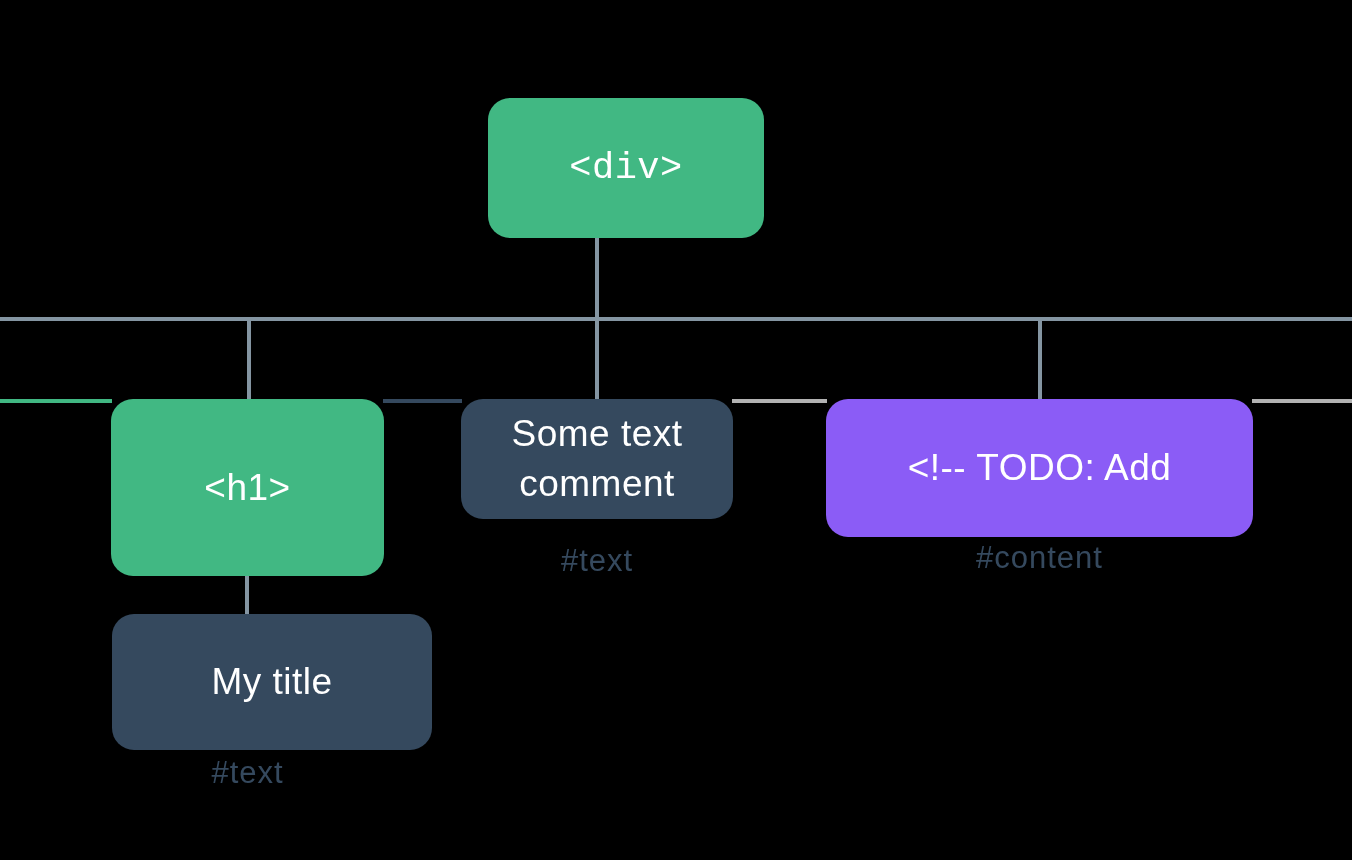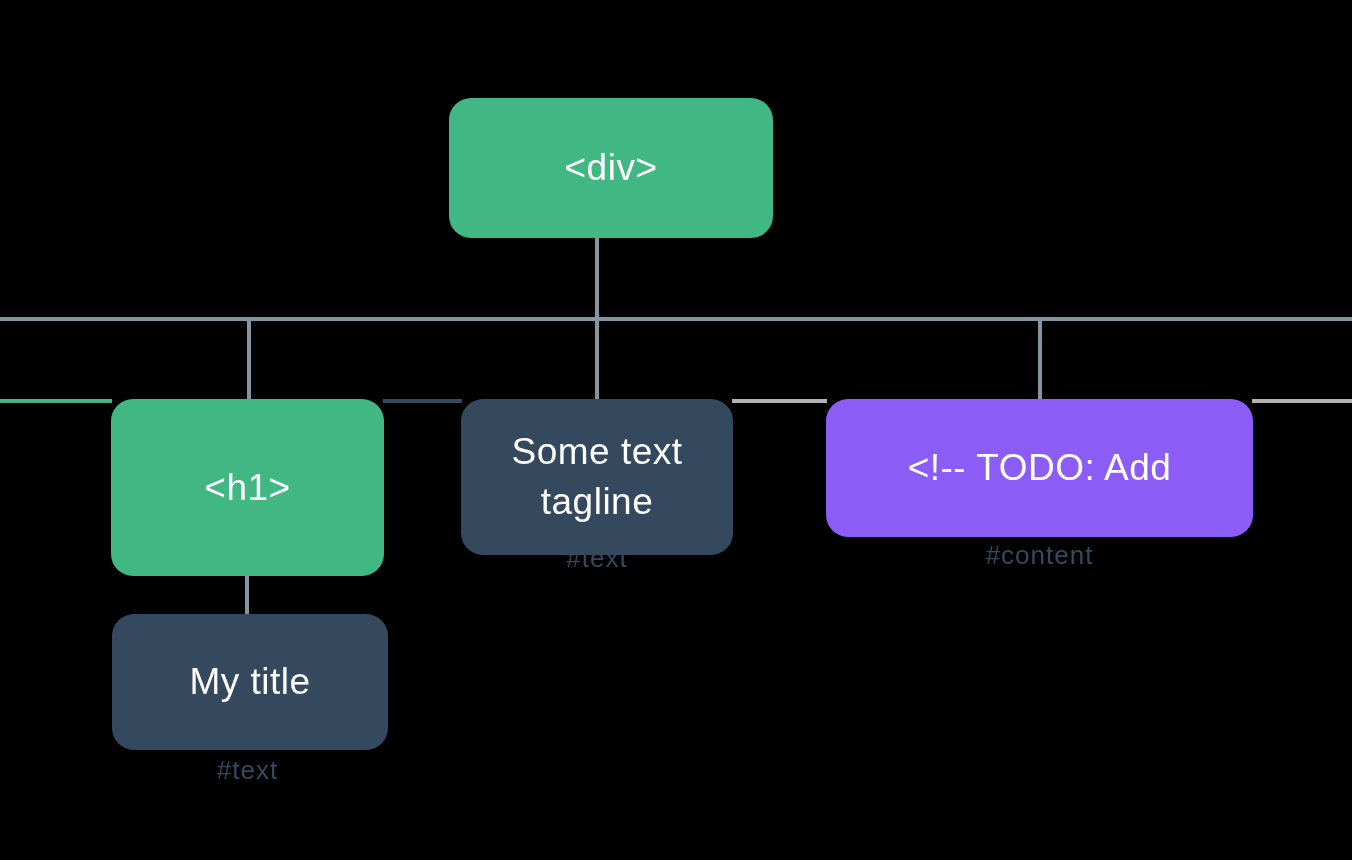--- a/index.html
+++ b/index.html
@@ -29,21 +29,21 @@
   .node-dark  { background: #35495E; }
   .node-gray  { background: #8b5cf6; }
   .box-line { white-space: pre; display: block; }
   .line { position: absolute; background: #8495A2; }
   .line-green { background: #41B883; }
   .line-dark  { background: #35495E; }
   .line-gray  { background: #B2B2B2; }
   .annotation {
     position: absolute;
     color: #35495E;
-    font-size: 26px;
+    font-size: 31px;
     font-weight: 500;
     letter-spacing: 1px;
     text-align: center;
   }
 </style>
 </head>
 <body>
 
 <div class="canvas">
 
@@ -53,38 +53,38 @@
   <div class="line" style="left:595px; top:321px; width:4px; height:79px;"></div>
   <div class="line" style="left:1038px; top:321px; width:4px; height:79px;"></div>
 
   <div class="line line-green" style="left:0; top:399px; width:112px; height:4px;"></div>
   <div class="line line-dark" style="left:383px; top:399px; width:79px; height:4px;"></div>
   <div class="line line-gray" style="left:732px; top:399px; width:95px; height:4px;"></div>
   <div class="line line-gray" style="left:1252px; top:399px; width:100px; height:4px;"></div>
 
   <div class="line" style="left:245px; top:537px; width:4px; height:77px;"></div>
 
-  <div class="node node-green" style="left:449px; top:98px; width:324px; height:140px;">
+  <div class="node node-green" style="left:488px; top:98px; width:276px; height:140px;font-family:Liberation Mono, monospace;">
     <span class="box-line">&lt;div&gt;</span>
   </div>
 
   <div class="node node-green" style="left:111px; top:399px; width:273px; height:177px;">
     <span class="box-line">&lt;h1&gt;</span>
   </div>
 
-  <div class="node node-dark" style="left:461px; top:399px; width:272px; height:156px;">
+  <div class="node node-dark" style="left:461px; top:399px; width:272px; height:120px;">
     <span class="box-line">Some text</span>
-    <span class="box-line">tagline</span>
+    <span class="box-line">comment</span>
   </div>
 
   <div class="node node-gray" style="left:826px; top:399px; width:427px; height:138px;">
     <span class="box-line">&lt;!-- TODO: Add</span>
   </div>
 
-  <div class="node node-dark" style="left:112px; top:614px; width:276px; height:136px;">
+  <div class="node node-dark" style="left:112px; top:614px; width:320px; height:136px;">
     <span class="box-line">My title</span>
   </div>
 
   <div class="annotation" style="left:461px; top:543px; width:272px;">#text</div>
   <div class="annotation" style="left:826px; top:540px; width:427px;">#content</div>
   <div class="annotation" style="left:112px; top:755px; width:271px;">#text</div>
 
 </div>
 
 </body></html>

